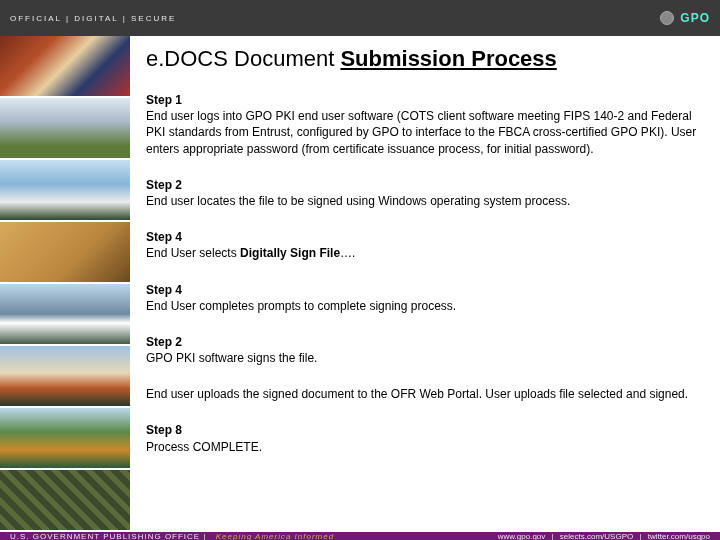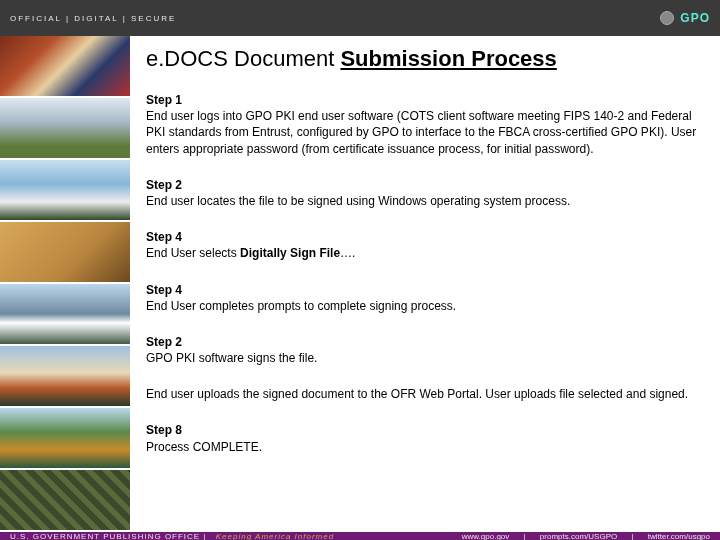--- a/index.html
+++ b/index.html
@@ -20,21 +20,21 @@
   .t6 { background: linear-gradient(180deg,#bcd8ec 0%,#5a8a4a 40%,#c88a2a 70%,#2a5a3a 100%); }
   .t7 { background: repeating-linear-gradient(45deg,#3a4a2a,#3a4a2a 6px,#5a6a3a 6px,#5a6a3a 12px); }
   .content { flex: 1; padding: 10px 18px 6px 16px; overflow: hidden; }
   .title { font-size: 22px; font-weight: normal; margin-bottom: 10px; }
   .title .u { font-weight: bold; text-decoration: underline; }
   .step { font-size: 12px; line-height: 1.35; margin-bottom: 10px; margin-top: 20px; }
   .step-label { font-weight: bold; display: block; }
   .footer { height: 26px; background: #701a75; display: flex; align-items: flex-start; justify-content: space-between; padding: 0 10px; color: #e8e8e8; font-size: 8px; }
   .footer-left { letter-spacing: 1px; }
   .footer-left .tag { color: #cfa84a; font-style: italic; margin-left:6px;}
-  .footer-right span { margin-left: 12px; }
+  .footer-right span { margin-left: 4px; }
 </style>
 </head>
 <body>
 
 <div class="topbar">
   <div class="topbar-left">OFFICIAL | DIGITAL | SECURE</div>
   <div class="topbar-right">
     <span class="gpo-seal"></span>
     <span>GPO</span>
   </div>
@@ -89,17 +89,17 @@
 
 <div class="footer">
   <div class="footer-left">
     <span>U.S. GOVERNMENT PUBLISHING OFFICE</span>
     <span> | </span>
     <span class="tag">Keeping America Informed</span>
   </div>
   <div class="footer-right">
     <span>www.gpo.gov</span>
     <span>|</span>
-    <span>prompts.com/USGPO</span>
+    <span>selects.com/USGPO</span>
     <span>|</span>
     <span>twitter.com/usgpo</span>
   </div>
 </div>
 
 </body></html>

